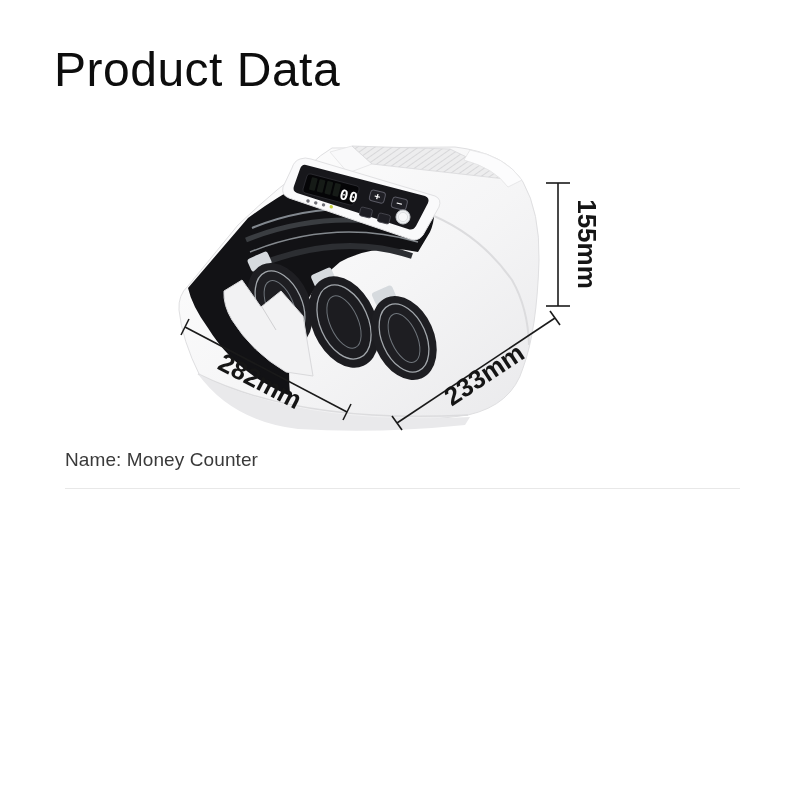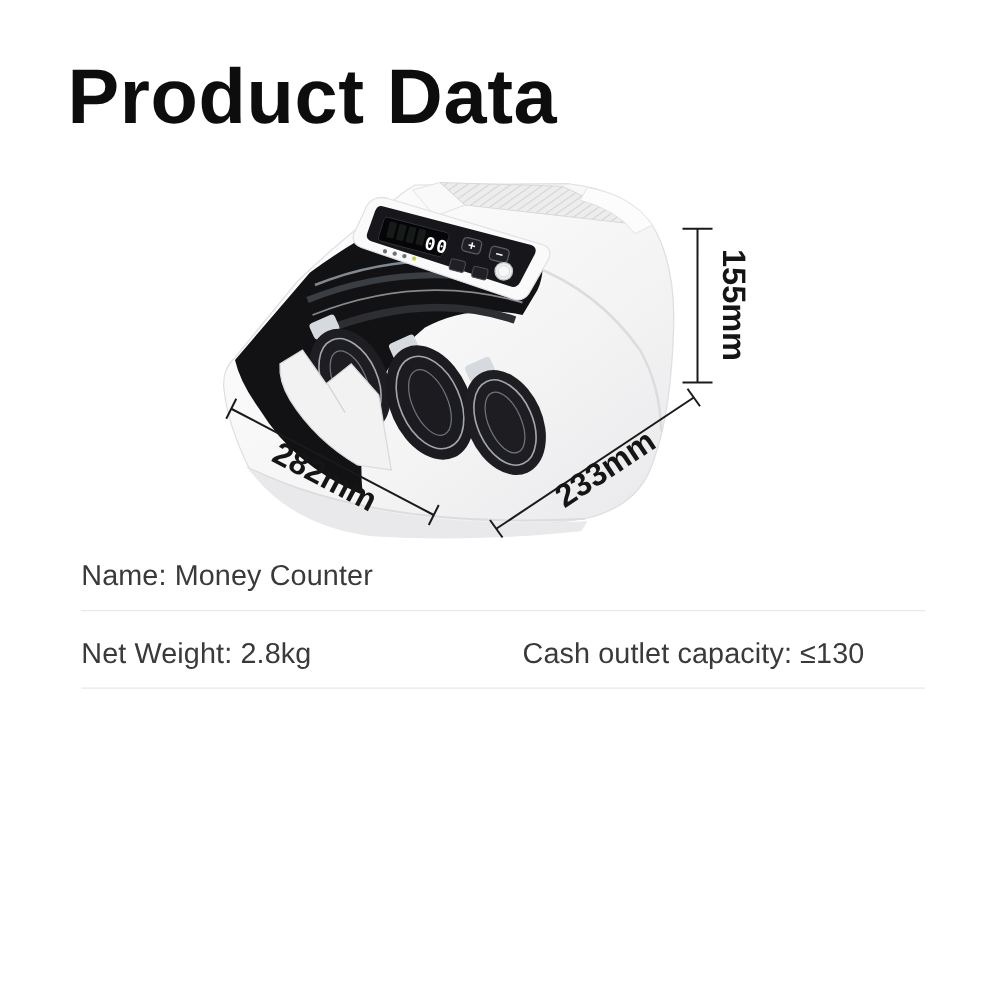--- a/index.html
+++ b/index.html
@@ -13,22 +13,22 @@
     width: 800px;
     height: 800px;
     background: #ffffff;
     overflow: hidden;
   }
   .page-title {
     position: absolute;
     left: 54px;
     top: 44px;
     margin: 0;
-    font-size: 62px;
-    font-weight: 700;
+    font-size: 48px;
+    font-weight: 400;
     letter-spacing: 0.5px;
     color: #0d0d0d;
     line-height: 1.1;
   }
   .figure {
     position: absolute;
     left: 150px;
     top: 135px;
     width: 480px;
     height: 320px;
@@ -40,21 +40,21 @@
     top: 427px;
     width: 675px;
   }
   .spec-row {
     box-sizing: border-box;
     height: 62px;
     display: flex;
     align-items: center;
     padding-top: 5px;
     border-bottom: 1px solid #e8e8e8;
-    font-size: 23px;
+    font-size: 19px;
     color: #3a3a3a;
     letter-spacing: 0.1px;
   }
   .spec-cell-left { flex: 0 0 353px; }
   .spec-cell-right { flex: 1 1 auto; }
   .dim-label {
     font-family: "Liberation Sans", "DejaVu Sans", sans-serif;
     font-size: 26px;
     font-weight: 600;
     fill: #151515;
@@ -184,19 +184,15 @@
         <line class="dim-line" x1="550" y1="311" x2="560" y2="325"></line>
         <text class="dim-label" transform="translate(489 382) rotate(-33.5)" text-anchor="middle">233mm</text>
       </g>
     </svg>
   </div>
 
   <div class="specs">
     <div class="spec-row">
       <span class="spec-cell-left">Name: Money Counter</span>
     </div>
-    <div class="spec-row">
-      <span class="spec-cell-left">Net Weight: 2.8kg</span>
-      <span class="spec-cell-right">Cash outlet capacity: ≤130</span>
-    </div>
   </div>
 
 </div>
 
 </body></html>

